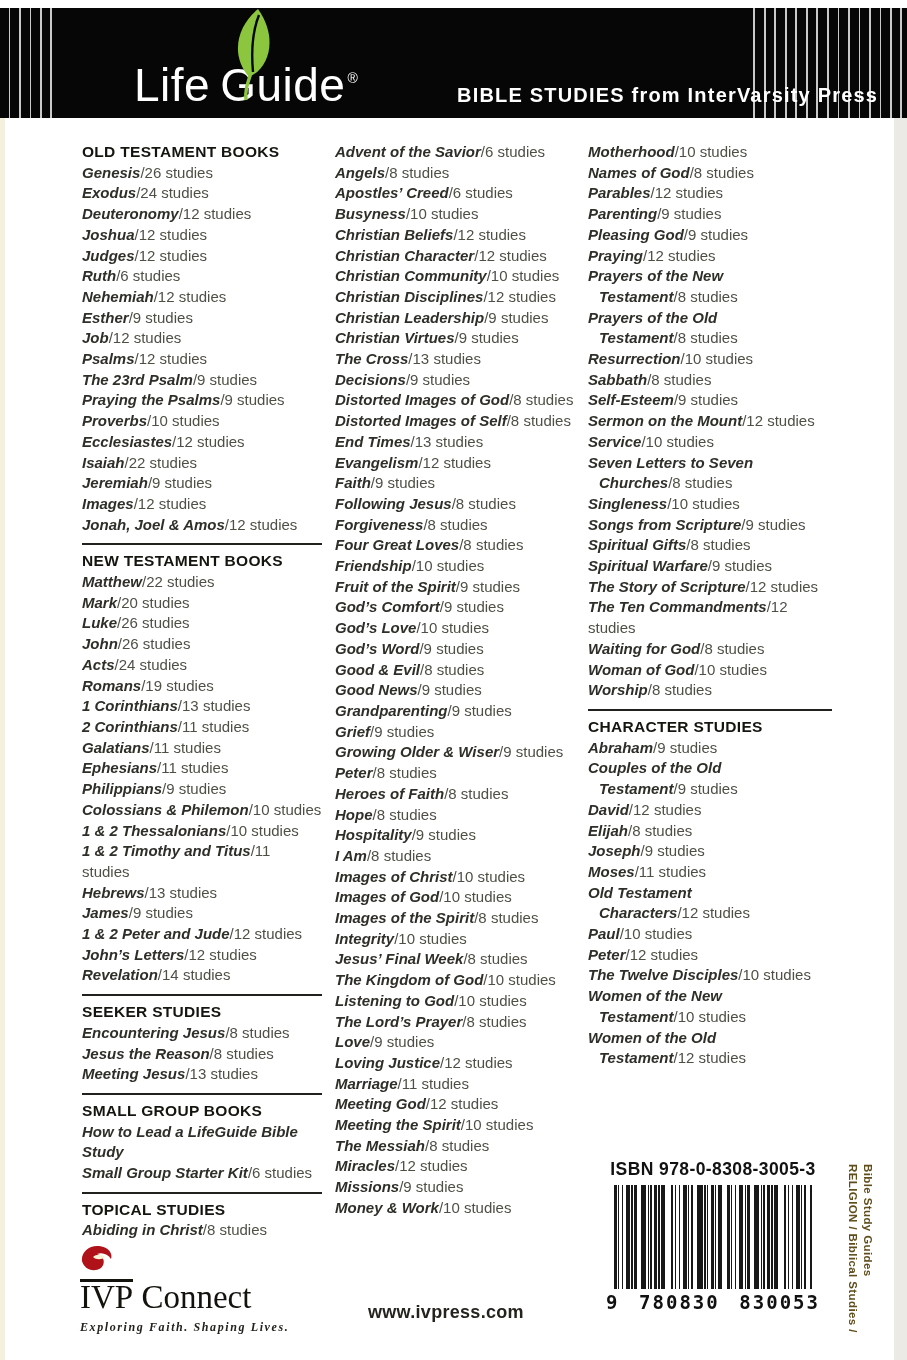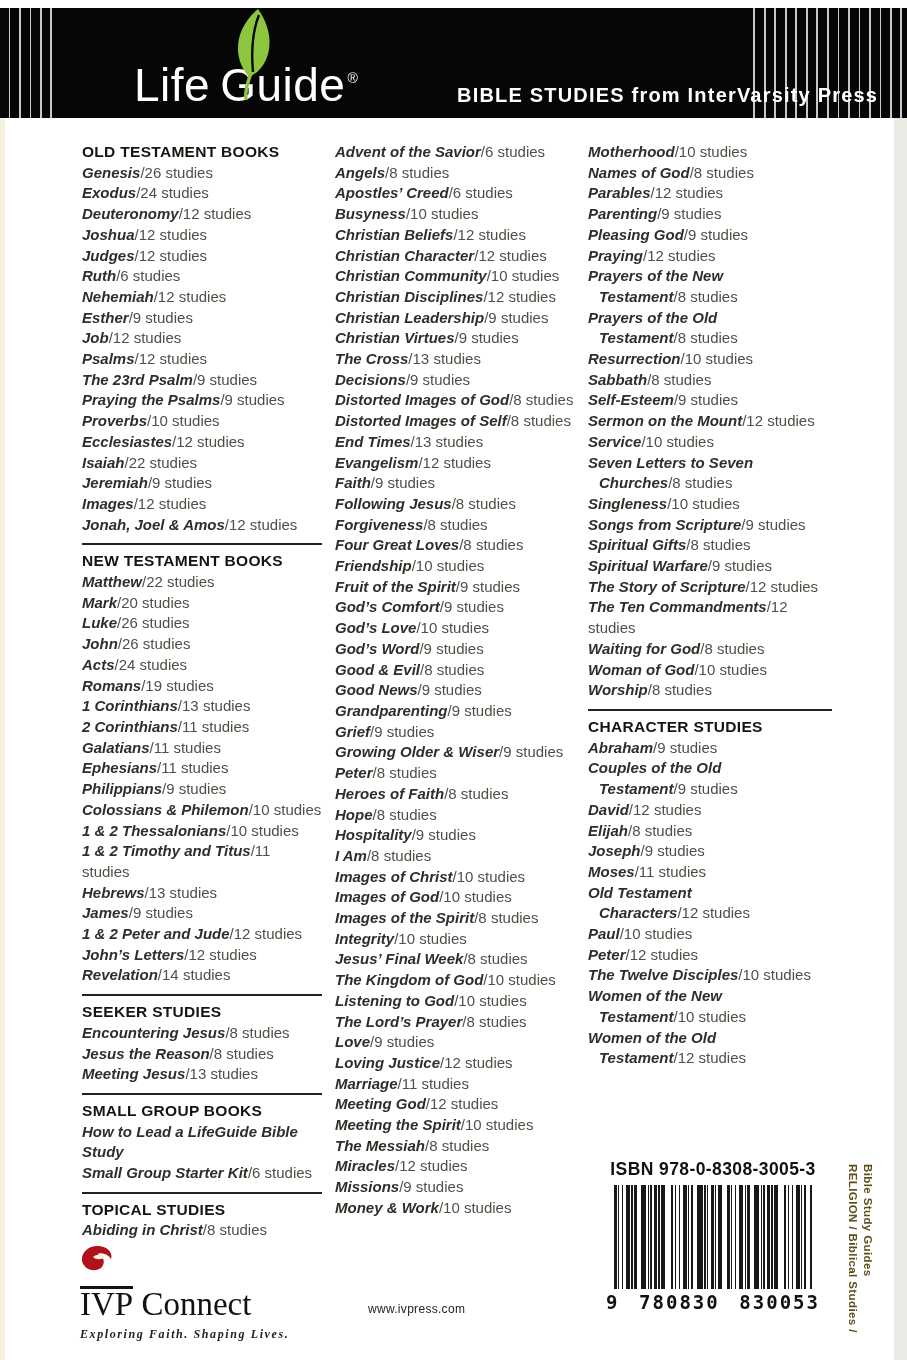--- a/index.html
+++ b/index.html
@@ -32,25 +32,25 @@
   .isbn-label{margin-top:7px;font-size:17.5px;font-weight:600;letter-spacing:.4px;color:#121212;white-space:nowrap;}
   .barcode{margin:5px auto 0 auto;width:198px;height:104px;display:flex;align-items:stretch;overflow:hidden;}
   .barcode .bar{background:#181818;height:100%;flex:none;}
   .barcode .space{background:#ffffff;height:100%;flex:none;}
   .isbn-digits{display:flex;justify-content:space-between;padding:0 8px;margin-top:2px;
                font-family:"DejaVu Sans Mono",monospace;font-size:19px;font-weight:700;color:#111;letter-spacing:2px;}
   .spine-cat{position:absolute;left:845px;top:1164px;height:230px;writing-mode:vertical-lr;
              font-size:11.5px;font-weight:700;letter-spacing:.4px;color:#5f4d1c;line-height:15px;}
   
   .ivp{position:absolute;left:80px;top:1244px;width:260px;}
-  .ivp-name{font-family:"Liberation Serif",serif;font-size:33px;color:#14120d;line-height:1.05;margin-top:10px;white-space:nowrap;}
+  .ivp-name{font-family:"Liberation Serif",serif;font-size:33px;color:#14120d;line-height:1.05;margin-top:3px;white-space:nowrap;}
   .ivp-name .ivp-bar{display:inline-block;border-top:3px solid #14120d;line-height:.92;}
   .ivp-tagline{font-family:"Liberation Serif",serif;font-style:italic;font-weight:700;font-size:12px;
                letter-spacing:1.6px;color:#24221c;margin-top:5px;white-space:nowrap;}
-  .website{position:absolute;left:368px;top:1302px;font-weight:400;font-size:12px;color:#25231d;letter-spacing:.3px;}
+  .website{position:absolute;left:368px;top:1302px;font-weight:700;font-size:18px;color:#25231d;letter-spacing:.3px;}
   .edge-right{position:absolute;right:0;top:118px;width:13px;height:1242px;background:#ebeae4;}
   .edge-left{position:absolute;left:0;top:118px;width:5px;height:1242px;background:#f5f0de;}
 </style>
 </head>
 <body>
 
 <div class="page">
 
   <div class="header">
     <div class="pins left"></div>

